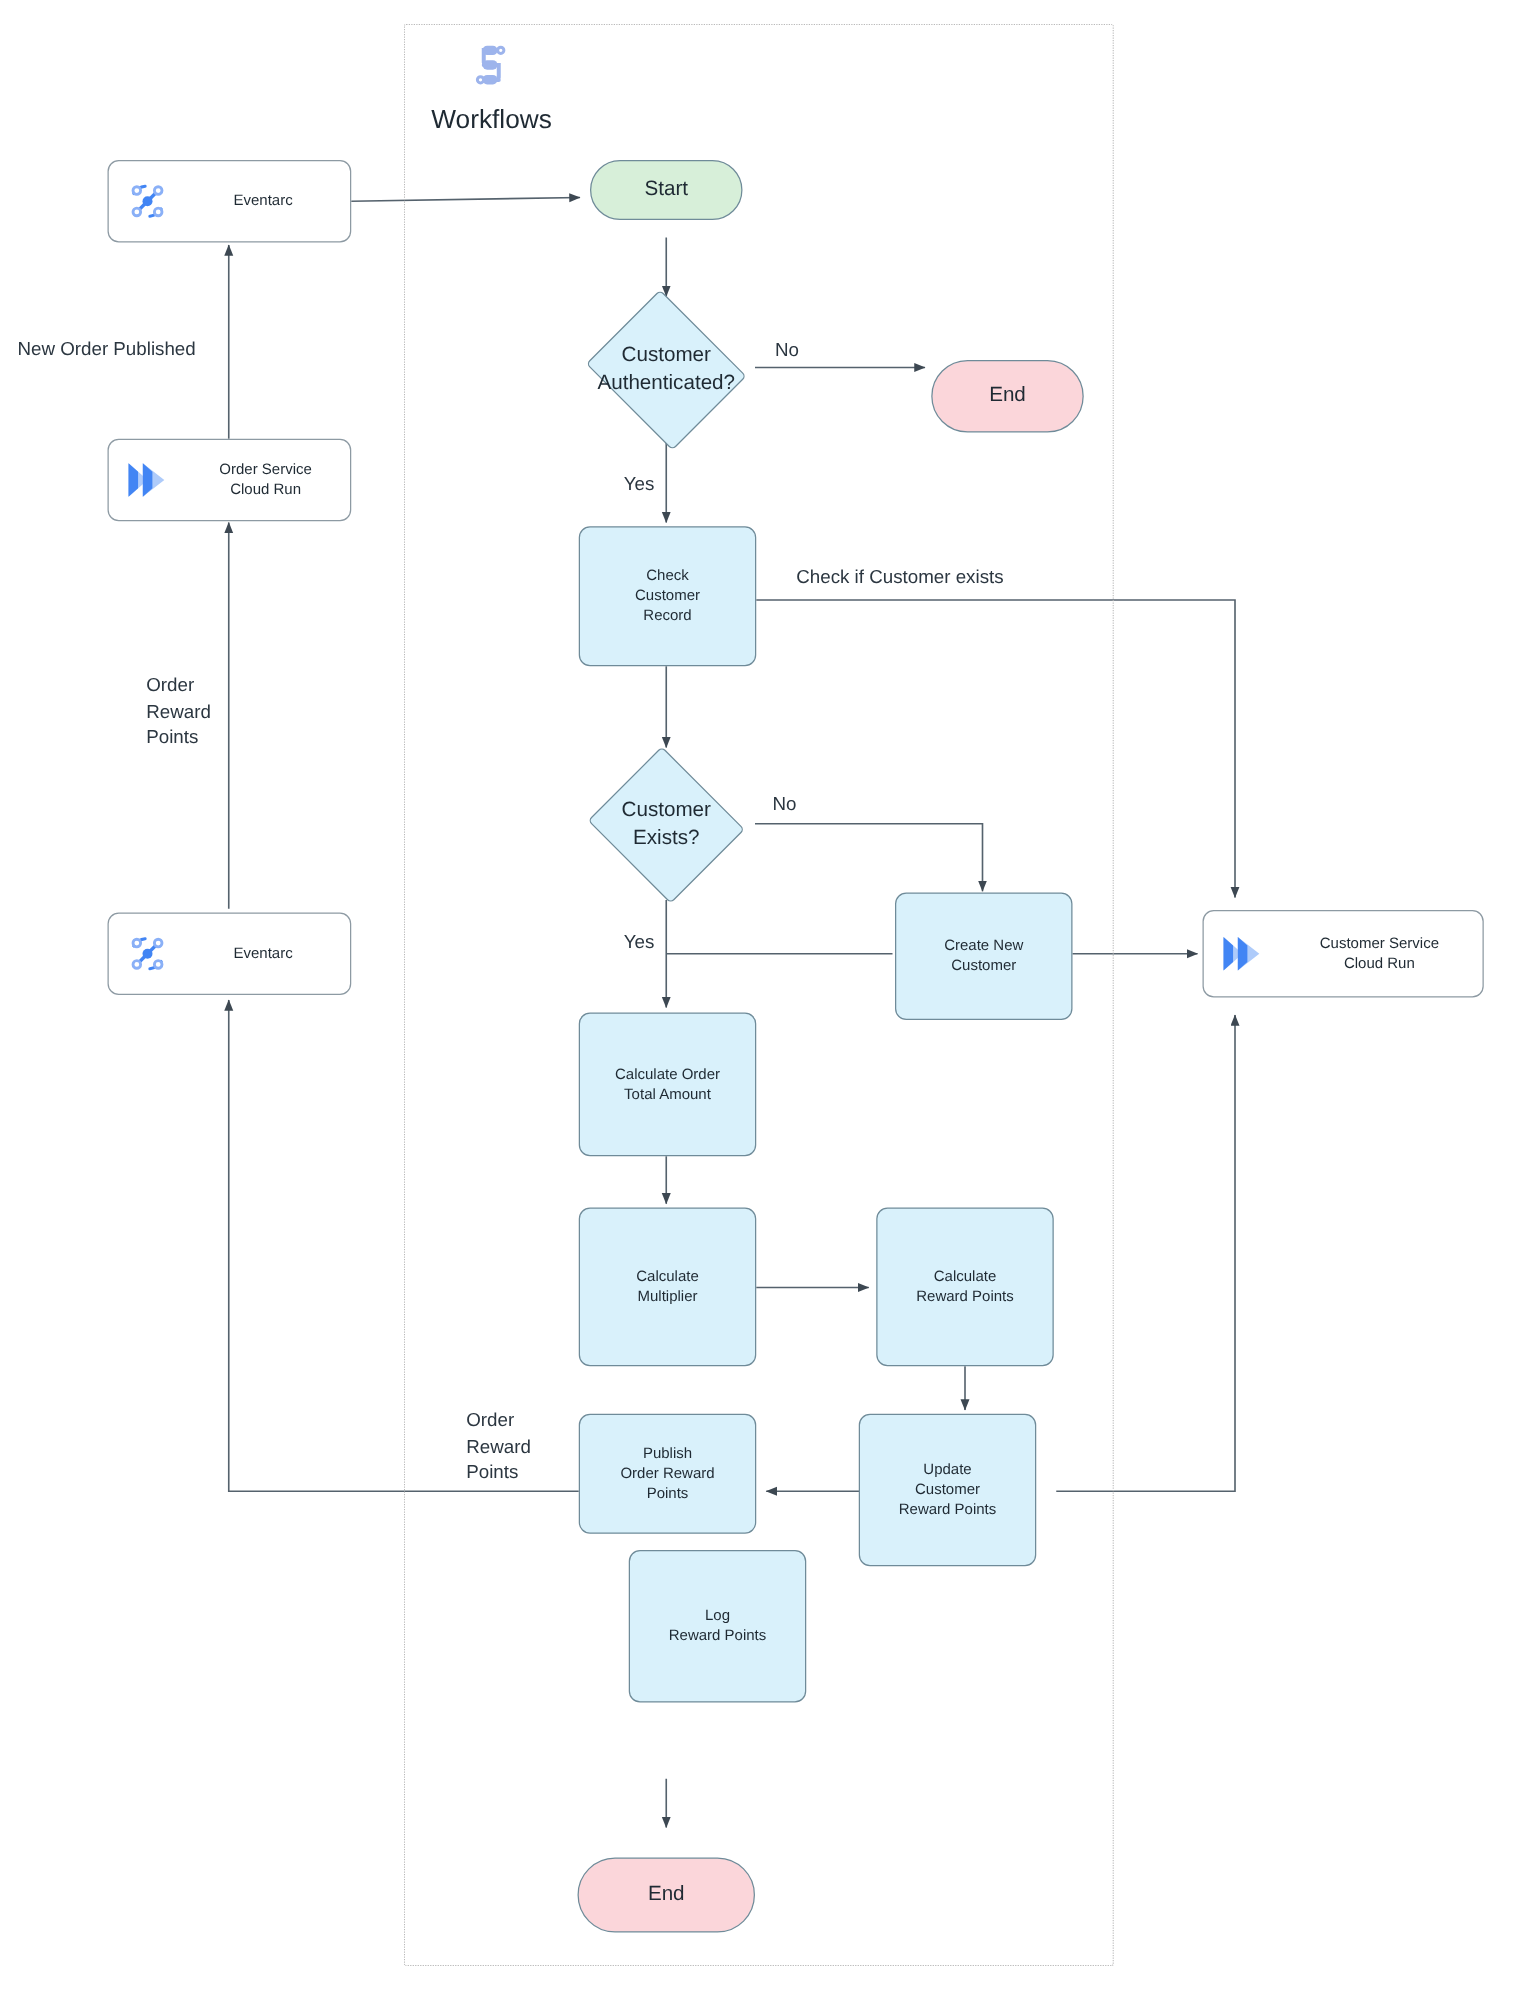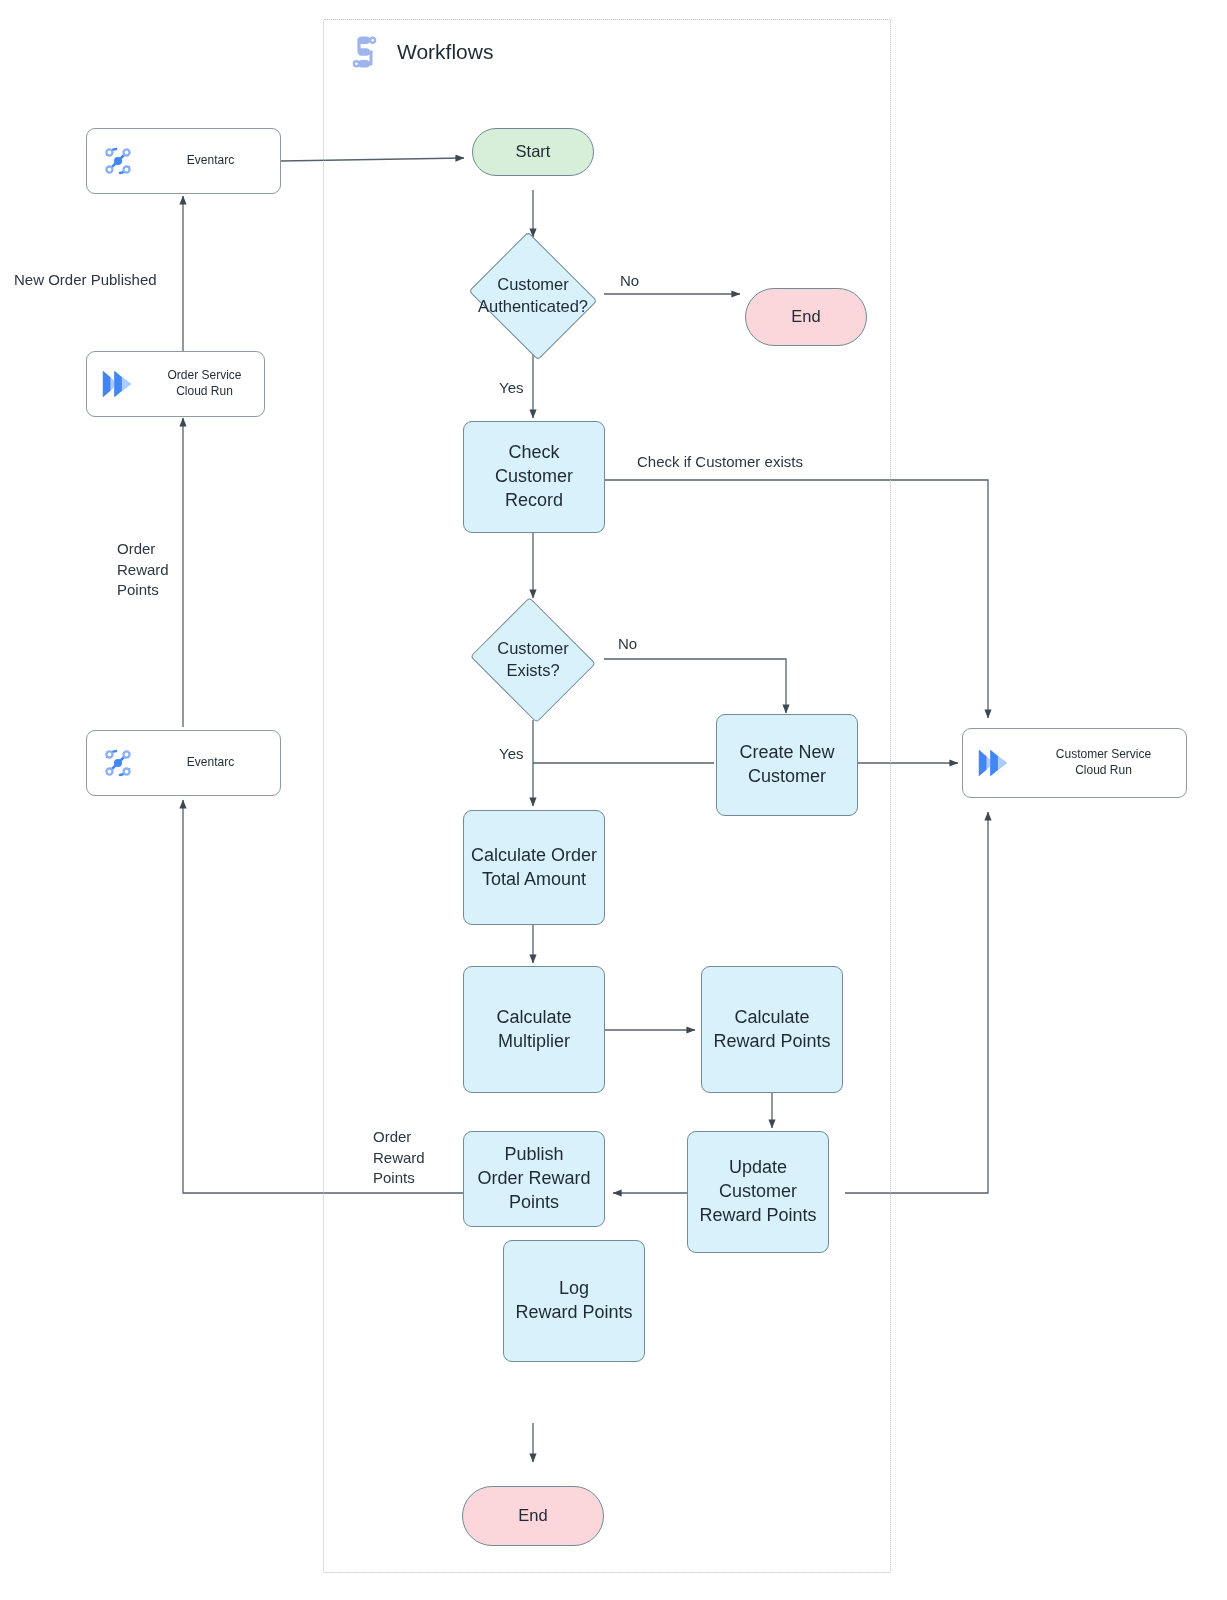--- a/index.html
+++ b/index.html
@@ -2,21 +2,21 @@
 <html><head>
 <meta charset="utf-8">
 <style>
   html,body{margin:0;padding:0;background:#ffffff;}
   body{font-family:"Liberation Sans","DejaVu Sans",sans-serif;}
   #canvas{position:relative;width:1227px;height:1600px;background:#ffffff;overflow:hidden;}
   svg#wires{position:absolute;left:0;top:0;width:1227px;height:1600px;}
 
   .node{position:absolute;box-sizing:border-box;display:flex;align-items:center;justify-content:center;
         text-align:center;color:#1f2a33;line-height:1.32;}
-  .proc{background:#d9f1fb;border:1.2px solid #6f8b99;border-radius:9px;font-size:18px;}
+  .proc{background:#d9f1fb;border:1.2px solid #6f8b99;border-radius:9px;font-size:12px;}
   .term{border:1.2px solid #6f8b99;font-size:16.5px;}
   .term.start{background:#d7efd9;border-radius:34px;}
   .term.end{background:#fbd6da;border-radius:34px;margin-top:22px;}
   .gcp{background:#ffffff;border:1.2px solid #8d9aa3;border-radius:9px;font-size:12px;
        justify-content:flex-start;padding-left:12px;gap:10px;}
   .gcp .lbl{flex:1;text-align:center;padding-right:6px;}
 
   .diamond{position:absolute;}
   .diamond .dshape{position:absolute;inset:0;background:#d9f1fb;border:1.2px solid #6f8b99;
         transform:rotate(45deg);border-radius:4px;}
@@ -79,21 +79,21 @@
 
       <path d="M183,351 L183,196" marker-end="url(#ah)"></path>
 
       <path d="M533,1253 L533,1297" marker-end="url(#ah)"></path>
 
       <path d="M533,1423 L533,1462" marker-end="url(#ah)"></path>
     </g>
   </svg>
 
   <div class="container" style="left:323px;top:19px;width:566px;height:1552px;"></div>
-  <div class="ctitle" style="left:345px;top:32px;">
+  <div class="ctitle" style="left:345px;top:32px;flex-direction:column;">
     <svg class="ico" width="40" height="40" viewBox="0 0 40 40">
       <g stroke="#9db4ec" stroke-width="3.2" fill="none" stroke-linecap="round">
         <path d="M26,8 L14,8 L14,18"></path>
         <path d="M14,20 L26,20 L26,30"></path>
         <path d="M26,32 L14,32"></path>
       </g>
       <g fill="#9db4ec">
         <rect x="13" y="4.5" width="12" height="7.5" rx="3.7"></rect>
         <rect x="13" y="16.2" width="12" height="7.5" rx="3.7"></rect>
         <rect x="13" y="28" width="12" height="7.5" rx="3.7"></rect>
@@ -117,21 +117,21 @@
       <g fill="#ffffff" stroke="#8ab0f7" stroke-width="2.4">
         <circle cx="11" cy="11" r="3.2"></circle>
         <circle cx="29" cy="11" r="3.2"></circle>
         <circle cx="11" cy="29" r="3.2"></circle>
         <circle cx="29" cy="29" r="3.2"></circle>
       </g>
     </svg>
     <span class="lbl">Eventarc</span>
   </div>
 
-  <div class="node gcp" style="left:86px;top:351px;width:179px;height:66px;white-space:pre;">
+  <div class="node gcp" style="left:86px;top:351px;width:195px;height:66px;white-space:pre;">
     <svg class="ico" width="42" height="38" viewBox="0 0 44 38">
       <path d="M4,5 L4,33 L20,19 Z" fill="#aecbfa"></path>
       <path d="M4,5 L4,33 L12,26 L12,12 Z" fill="#4285f4"></path>
       <path d="M16,5 L16,33 L34,19 Z" fill="#aecbfa"></path>
       <path d="M16,5 L16,33 L24,26 L24,12 Z" fill="#4285f4"></path>
     </svg>
     <span class="lbl">Order Service
 Cloud Run</span>
   </div>
 

